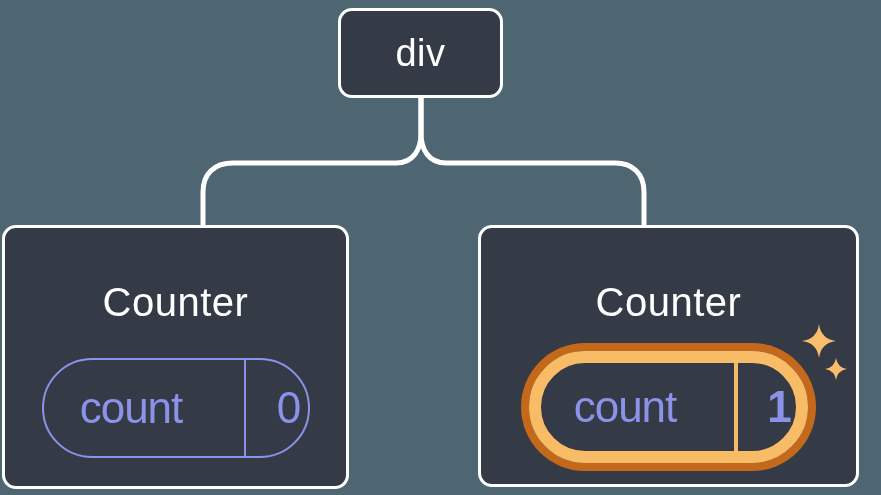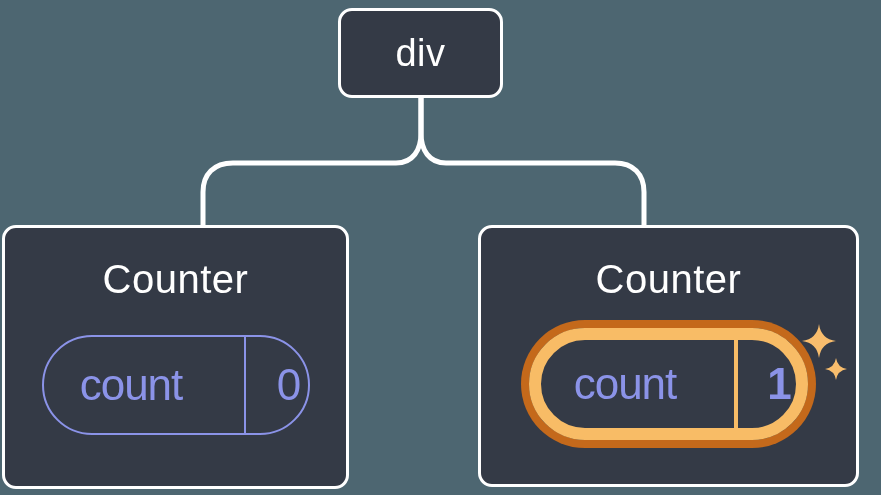--- a/index.html
+++ b/index.html
@@ -49,21 +49,21 @@
     font-size: 38px;
     letter-spacing: 0.5px;
   }
   .card {
     position: absolute;
     display: flex; flex-direction: column; align-items: center;
   }
   .card-left  { left: 2px;   top: 225px; width: 347px; height: 264px; }
   .card-right { left: 478px; top: 225px; width: 381px; height: 262px; }
   .card-title {
-    margin-top: 27px;
+    margin-top: 50px;
     line-height: 48px;
     font-size: 40px;
     font-weight: 500;
     color: var(--text-primary);
     text-align: center;
     letter-spacing: 0.5px;
   }
   .state-pill {
     display: flex; align-items: stretch;
     border-radius: 999px;

